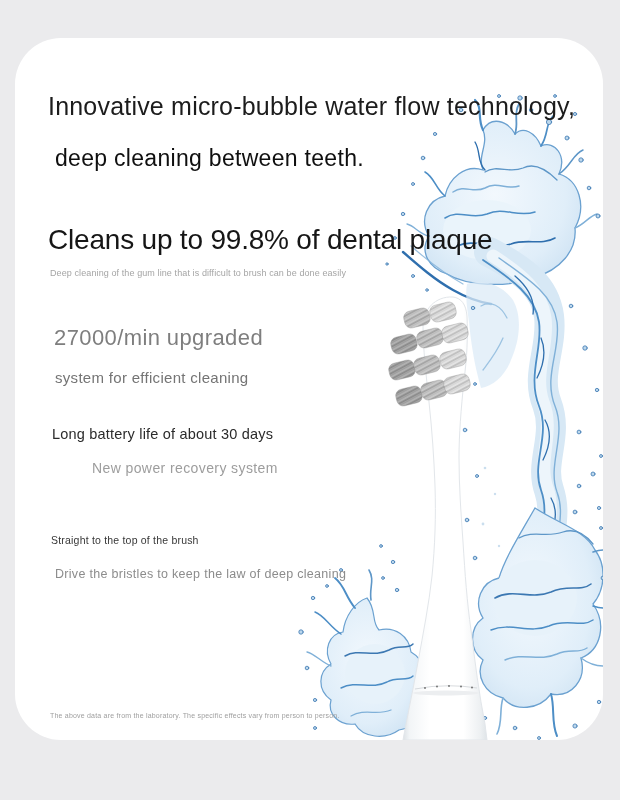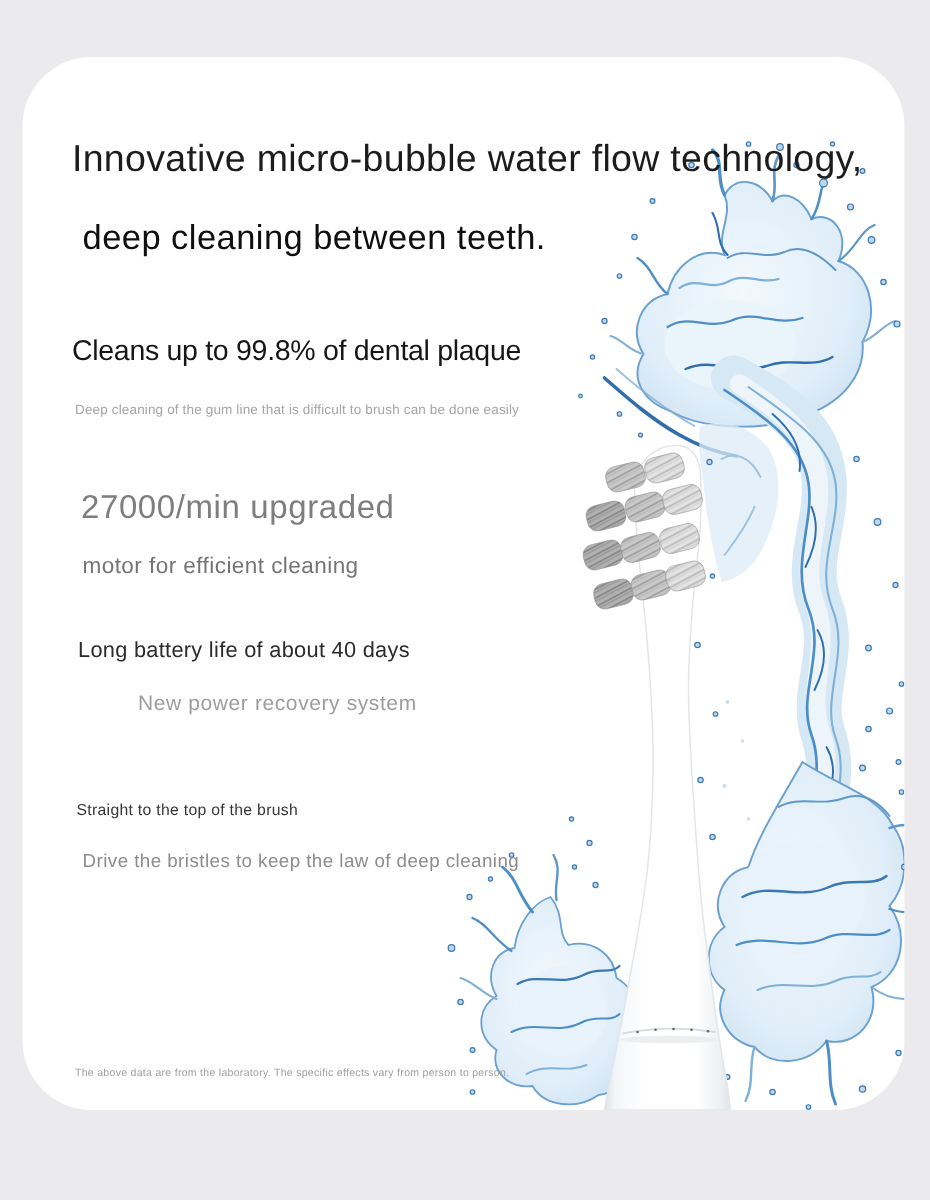--- a/index.html
+++ b/index.html
@@ -15,21 +15,21 @@
     left: 15px; top: 38px;
     width: 588px; height: 702px;
     background: #ffffff;
     border-radius: 46px;
     overflow: hidden;
   }
   .art { position: absolute; left: 0; top: 0; width: 588px; height: 702px; }
   .txt { position: absolute; margin: 0; white-space: nowrap; line-height: 1.15; }
   .t-intro1   { left: 33px; top: 54px;  font-size: 25px;   color: #1c1c1c; letter-spacing: 0.2px; }
   .t-intro2   { left: 40px; top: 107px; font-size: 23px;   color: #0f0f0f; letter-spacing: 0.3px; }
-  .t-plaque-t { left: 33px; top: 186px; font-size: 19px; color: #161616; letter-spacing: -0.2px; font-weight: normal; }
+  .t-plaque-t { left: 33px; top: 186px; font-size: 28px; color: #161616; letter-spacing: -0.2px; font-weight: normal; }
   .t-plaque-s { left: 35px; top: 230px; font-size: 9px;    color: #a5a5a5; letter-spacing: 0.1px; }
   .t-motor-t  { left: 39px; top: 287px; font-size: 22px;   color: #7e7e7e; letter-spacing: 0.4px; font-weight: normal; }
   .t-motor-s  { left: 40px; top: 331px; font-size: 15px;   color: #747474; letter-spacing: 0.3px; }
   .t-batt-t   { left: 37px; top: 388px; font-size: 14.5px; color: #2b2b2b; letter-spacing: 0.2px; font-weight: normal; }
   .t-batt-s   { left: 37px; top: 422px; font-size: 14px;   color: #9d9d9d; letter-spacing: 0.4px; margin-left: 40px; }
   .t-brush-t  { left: 36px; top: 496px; font-size: 10.5px; color: #373737; letter-spacing: 0.2px; font-weight: normal; }
   .t-brush-s  { left: 40px; top: 529px; font-size: 12.5px; color: #8c8c8c; letter-spacing: 0.3px; }
   .t-disc     { left: 35px; top: 674px; font-size: 7px;    color: #9e9e9e; letter-spacing: 0.2px; }
 </style>
 </head>
@@ -227,22 +227,22 @@
     </g>
   </svg>
 
   <p class="txt t-intro1">Innovative micro-bubble water flow technology,</p>
   <p class="txt t-intro2">deep cleaning between teeth.</p>
 
   <h2 class="txt t-plaque-t">Cleans up to 99.8% of dental plaque</h2>
   <p class="txt t-plaque-s">Deep cleaning of the gum line that is difficult to brush can be done easily</p>
 
   <h2 class="txt t-motor-t">27000/min upgraded</h2>
-  <p class="txt t-motor-s">motor for efficient cleaning</p>
-
-  <h2 class="txt t-batt-t">Long battery life of about 40 days</h2>
+  <p class="txt t-motor-s">system for efficient cleaning</p>
+
+  <h2 class="txt t-batt-t">Long battery life of about 30 days</h2>
   <p class="txt t-batt-s">New power recovery system</p>
 
   <h2 class="txt t-brush-t">Straight to the top of the brush</h2>
   <p class="txt t-brush-s">Drive the bristles to keep the law of deep cleaning</p>
 
   <p class="txt t-disc">The above data are from the laboratory. The specific effects vary from person to person.</p>
 </div>
 
 </body></html>

